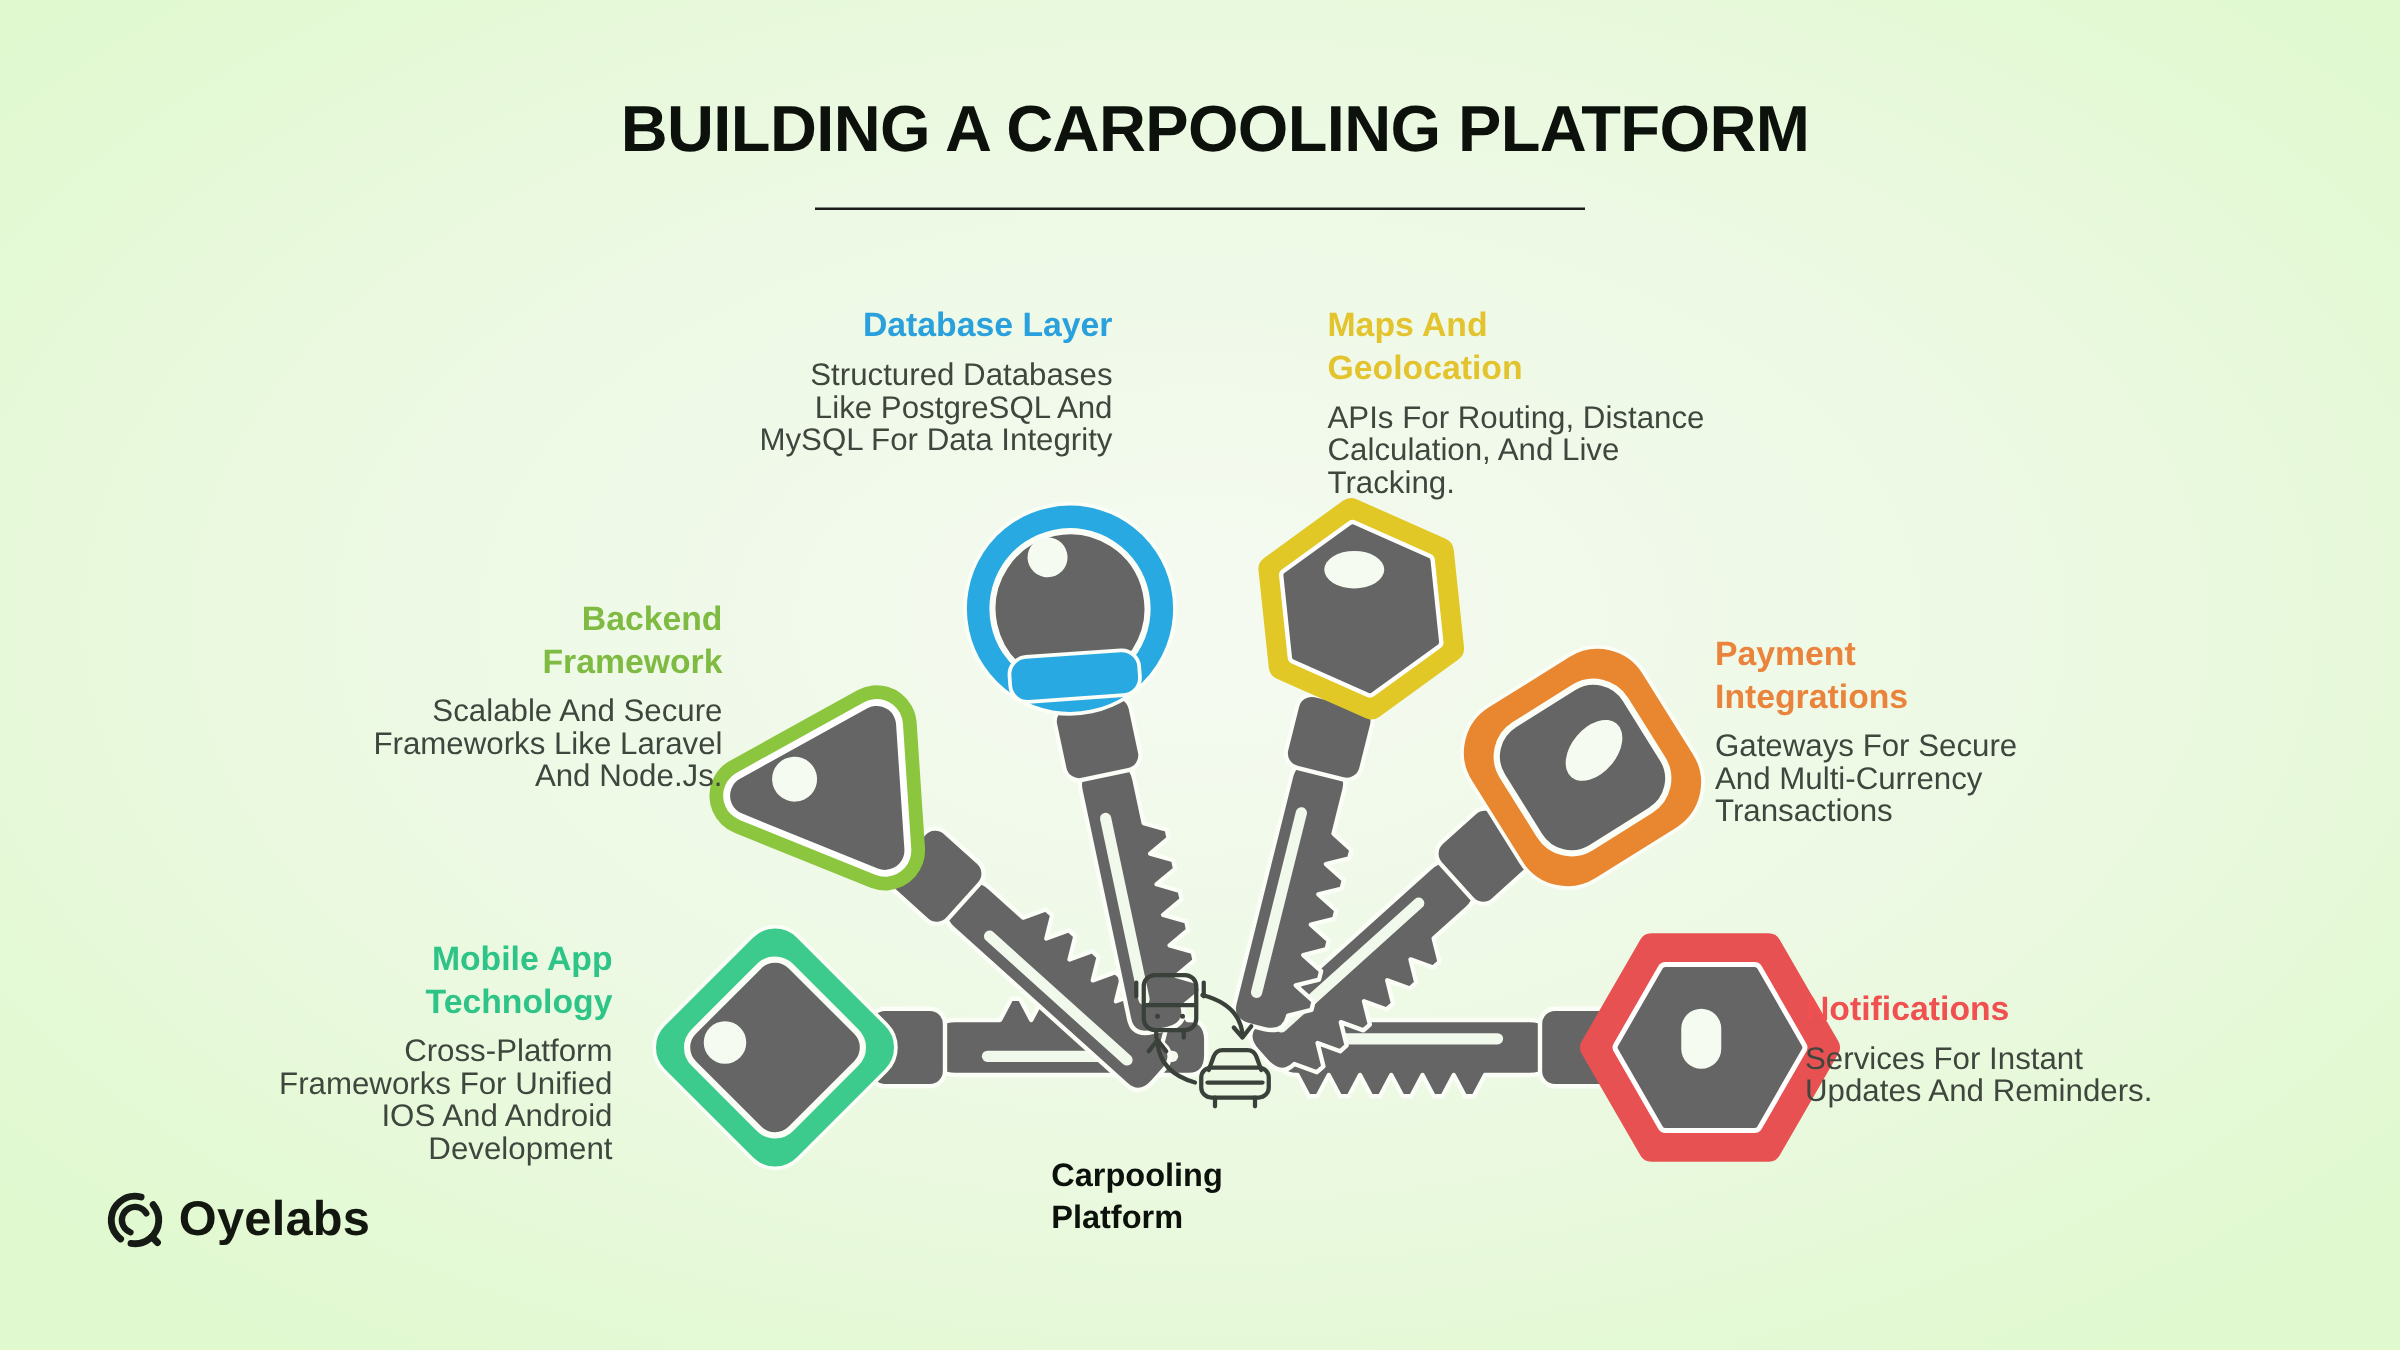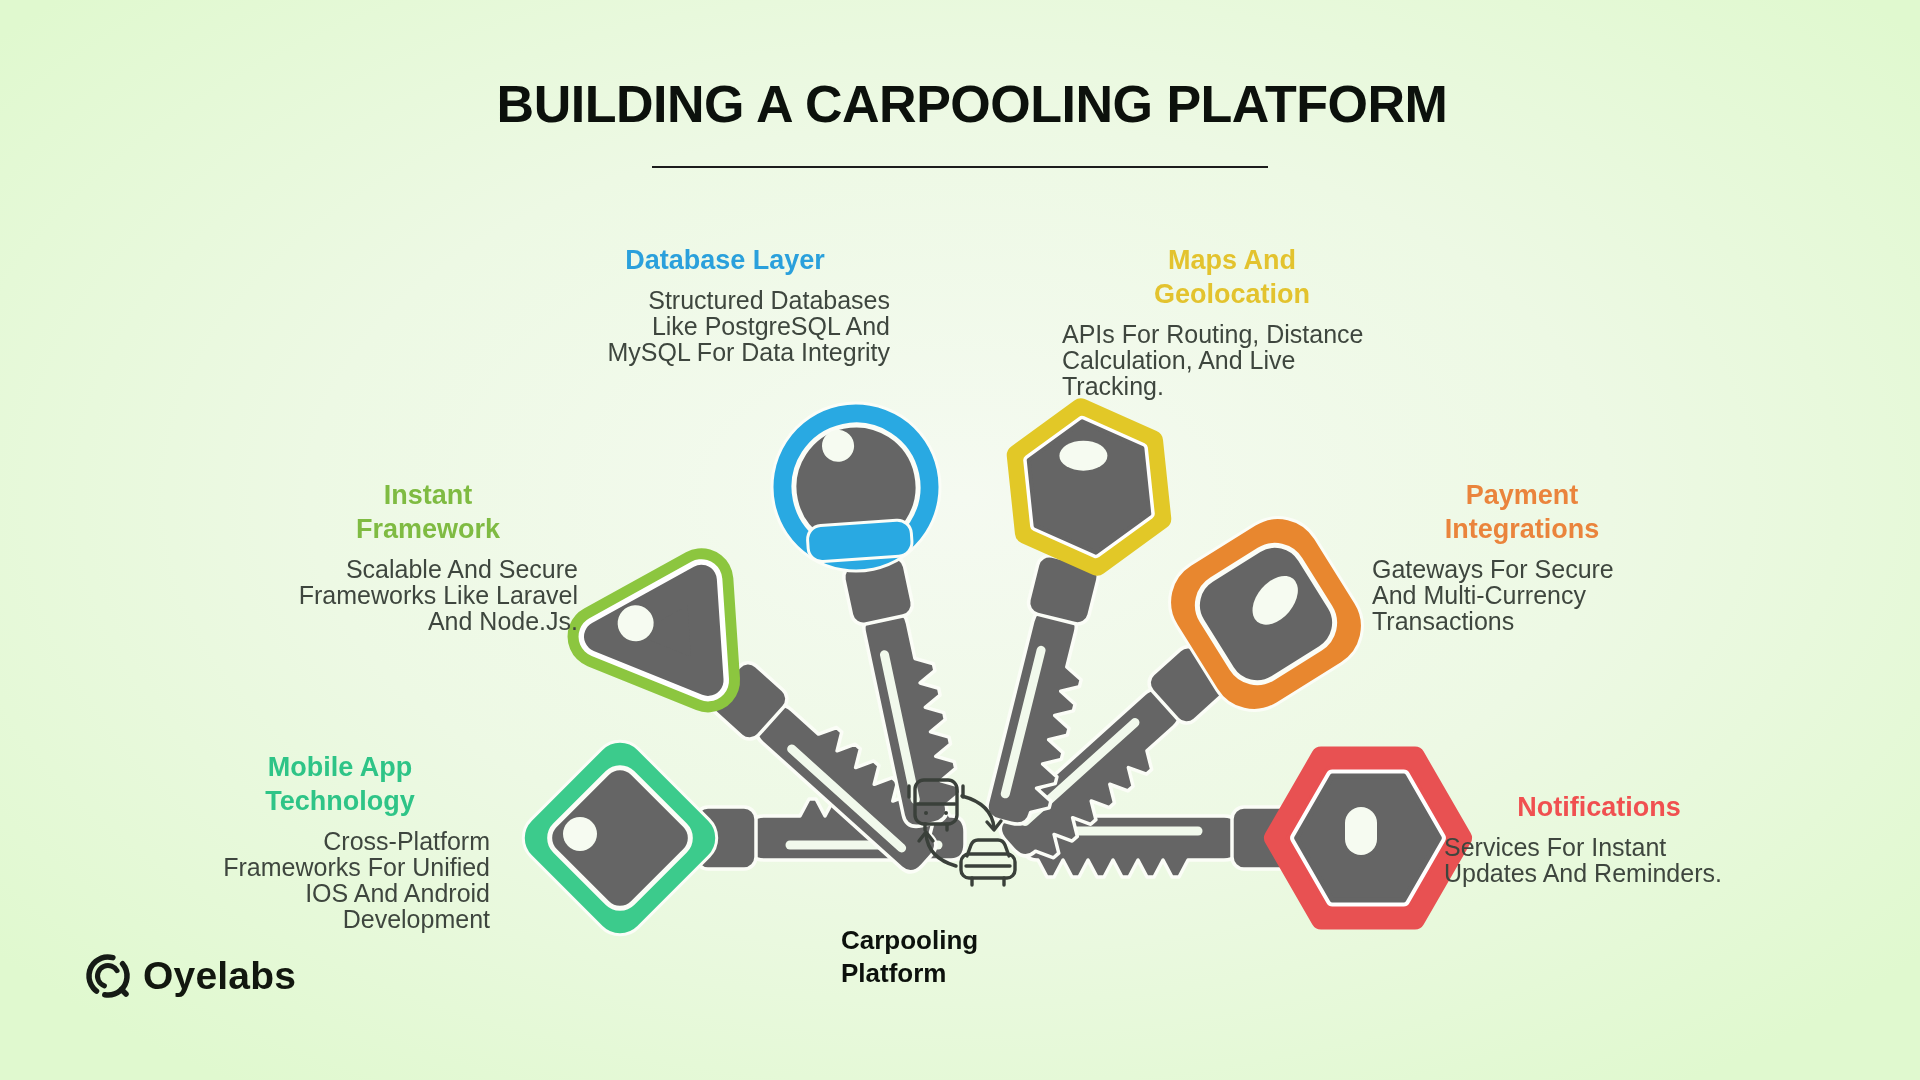--- a/index.html
+++ b/index.html
@@ -11,21 +11,21 @@
   }
   .page-title{
     position:absolute;left:0;right:0;top:74px;text-align:center;
     font-size:52px;font-weight:800;letter-spacing:-0.5px;color:#0c110c;padding-left:24px;
   }
   .title-underline{
     position:absolute;left:652px;top:166px;width:616px;height:2px;background:#1c1c1c;
   }
   #key-art{position:absolute;left:0;top:0;width:1920px;height:1080px;}
   .block{position:absolute;}
-  .block .heading{font-size:27px;font-weight:700;line-height:34px;white-space:pre-line;text-align:center;}
+  .block .heading{font-size:27px;font-weight:700;line-height:34px;white-space:pre-line;}
   .block .desc{font-size:25px;font-weight:400;line-height:26px;color:#3e463e;white-space:pre-line;margin-top:10px;}
   .align-right{text-align:right;}
   .align-left{text-align:left;}
   .center-label{
     position:absolute;left:841px;top:924px;width:248px;
     font-size:26px;font-weight:700;line-height:33px;color:#0c110c;white-space:pre-line;
   }
   .brand{
     position:absolute;left:84px;top:952px;display:flex;align-items:center;gap:11px;
   }
@@ -140,29 +140,29 @@
 </div>
 
 <div class="block align-left" style="left:1050px; top:243px; width:340px;margin-left:12px;">
   <div class="heading" style="color: rgb(227, 195, 46);">Maps And
 Geolocation</div>
   <div class="desc">APIs For Routing, Distance
 Calculation, And Live Tracking.</div>
 </div>
 
 <div class="block align-right" style="right:1342px; top:478px; width:300px;">
-  <div class="heading" style="color: rgb(127, 187, 66);">Instant
+  <div class="heading" style="color: rgb(127, 187, 66);">Backend
 Framework</div>
   <div class="desc">Scalable And Secure
 Frameworks Like Laravel
 And Node.Js.</div>
 </div>
 
 <div class="block align-left" style="left:1372px; top:478px; width:300px;">
-  <div class="heading" style="color: rgb(234, 132, 60);">Payment
+  <div class="heading" style="color: rgb(234, 132, 60); margin-top: 28px;">Payment
 Integrations</div>
   <div class="desc">Gateways For Secure
 And Multi-Currency
 Transactions</div>
 </div>
 
 <div class="block align-right" style="right:1430px; top:750px; width:300px;">
   <div class="heading" style="color: rgb(46, 196, 135);">Mobile App
 Technology</div>
   <div class="desc">Cross-Platform

